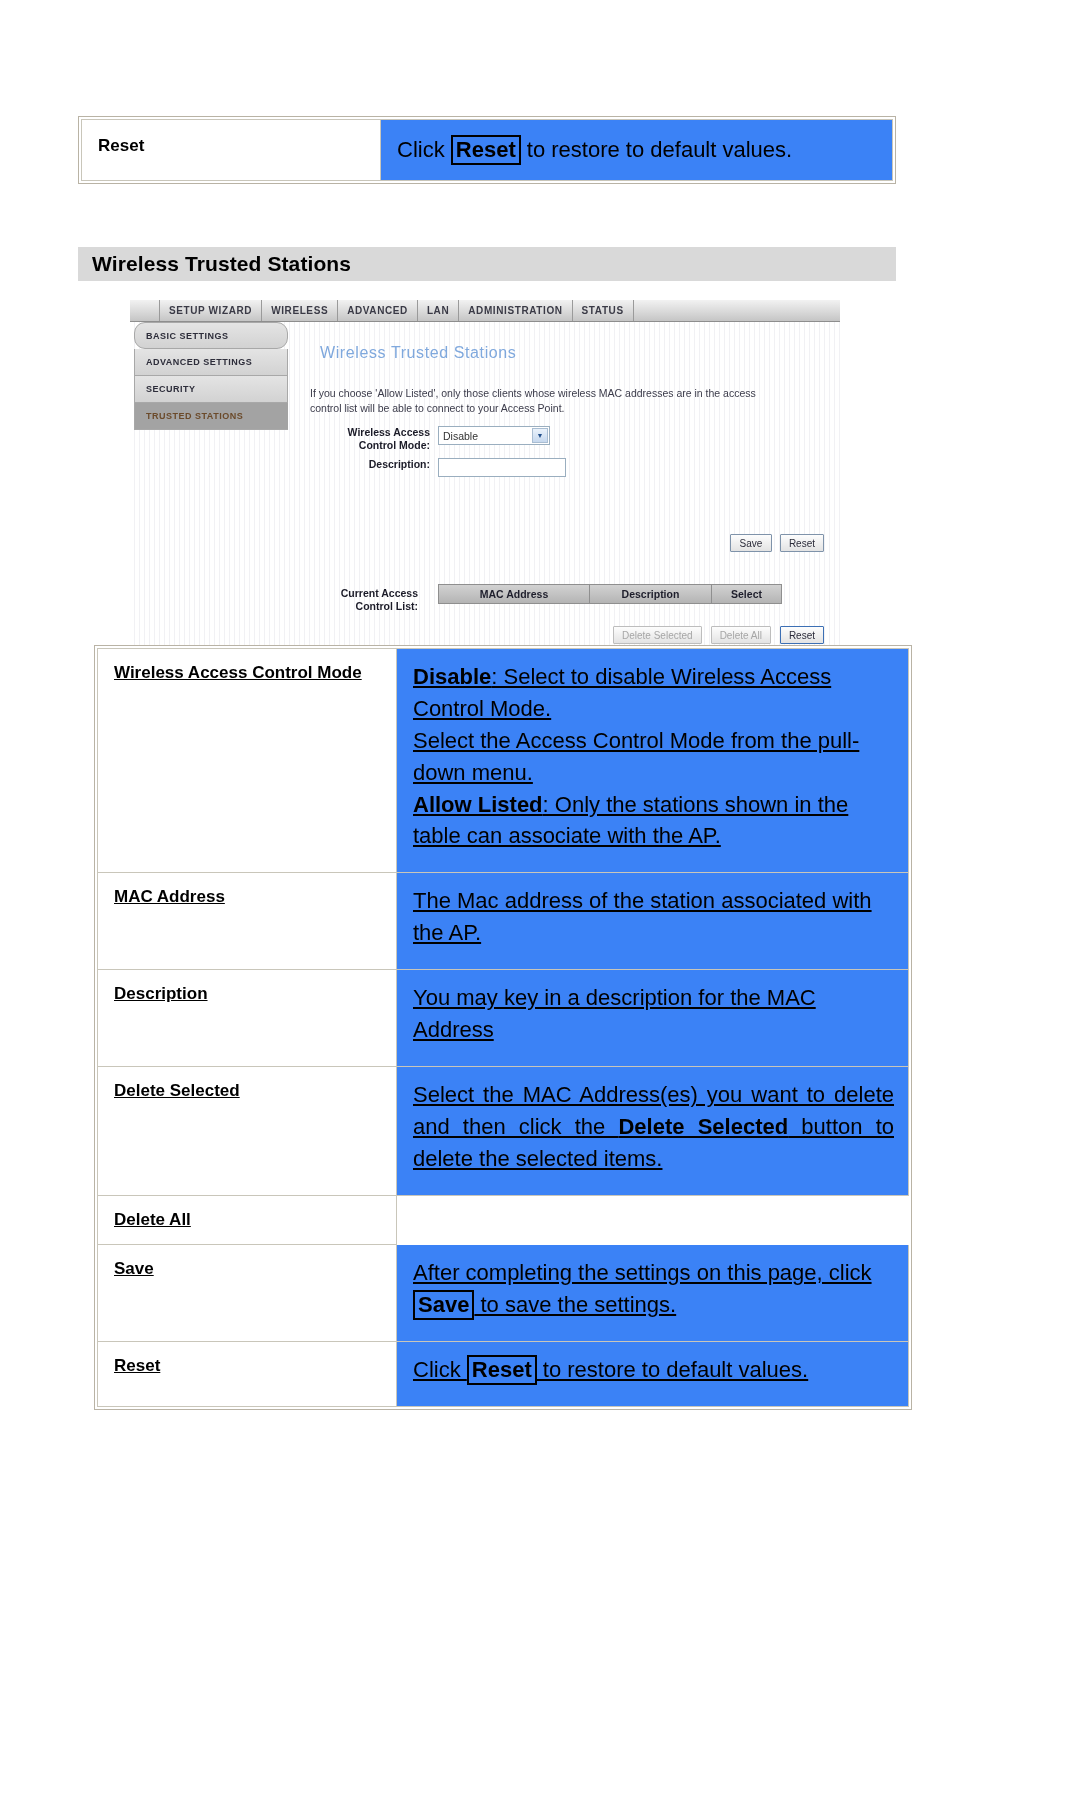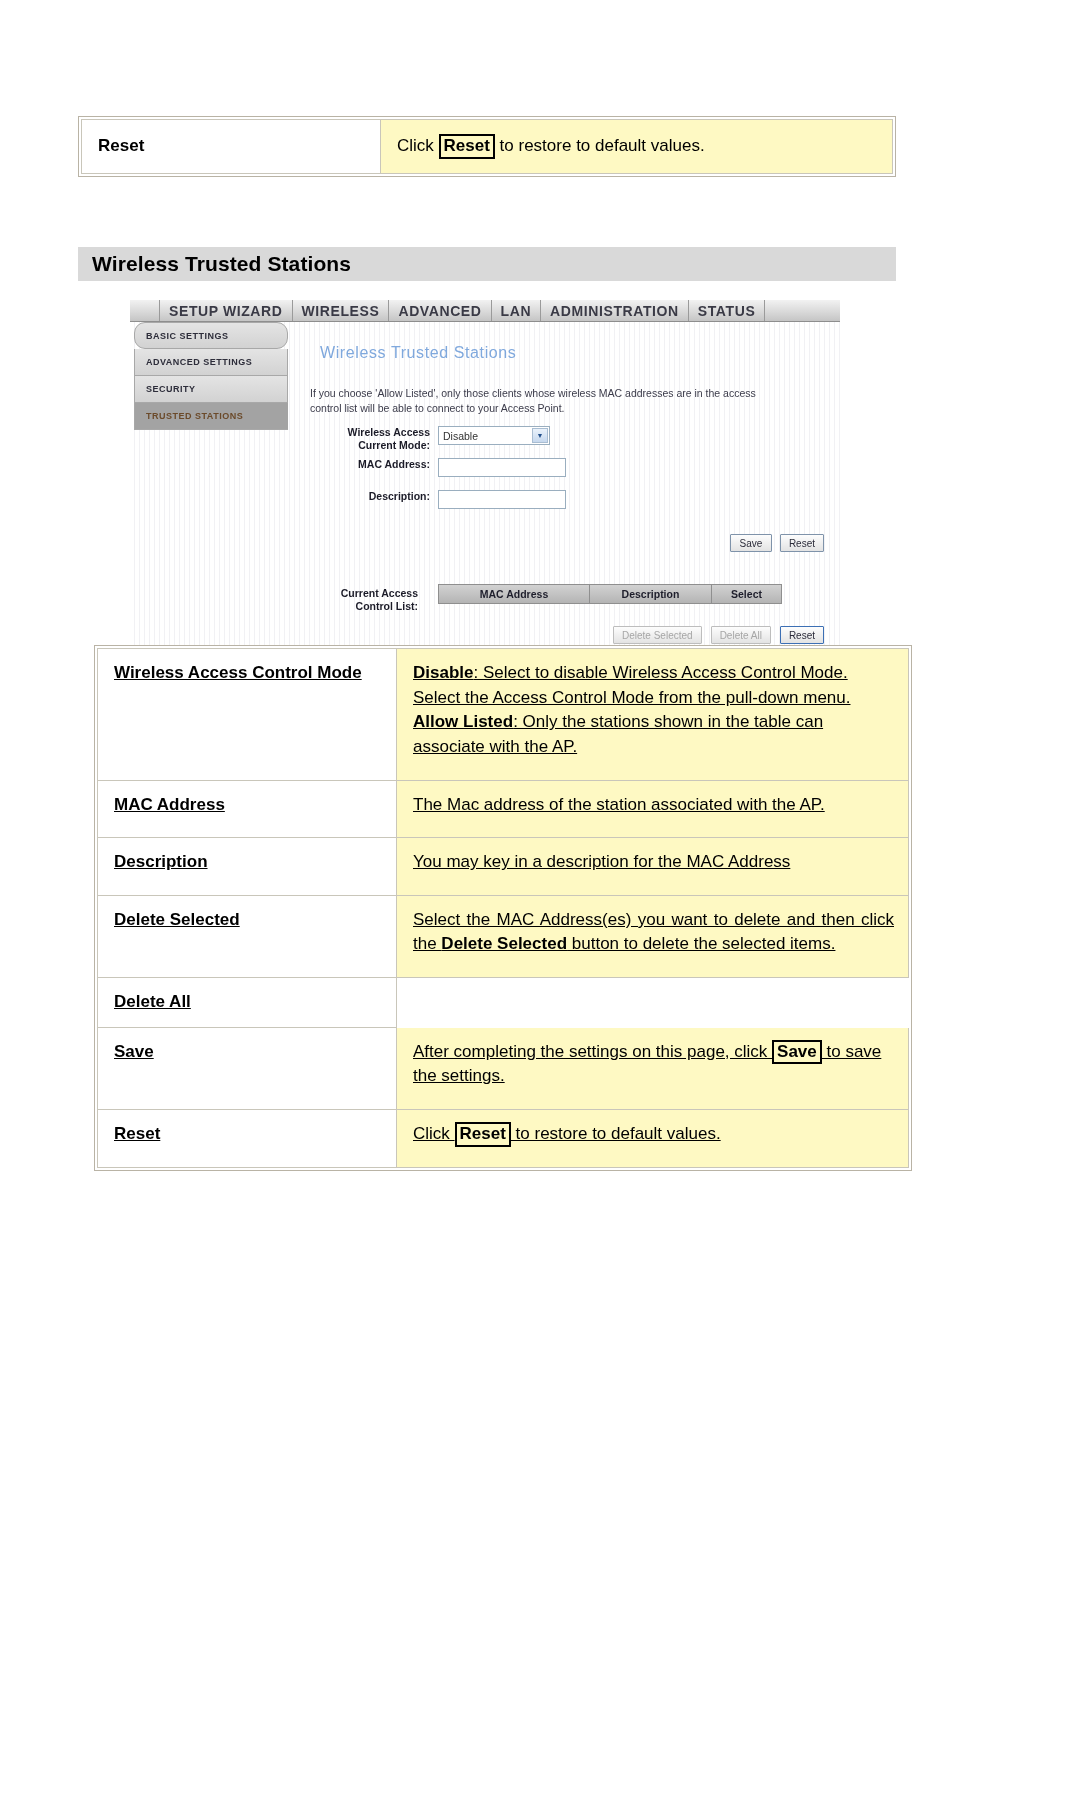--- a/index.html
+++ b/index.html
@@ -39,23 +39,23 @@
     font-weight: bold;
     font-size: 17px;
     line-height: 1.45;
     background: #ffffff;
   }
   .cell-r {
     flex: 1 1 auto;
     border: 1px solid #c9c6ba;
     border-left: none;
     padding: 12px 14px 20px 16px;
-    font-size: 17px;
+    font-size: 22px;
     line-height: 1.45;
-    background: #fef9c3;
+    background: #3b82f6;
   }
   .cell-r.justify { text-align: justify; }
   .row + .row .cell-l,
   .row + .row .cell-r { border-top: none; }
 
   .btnword {
     font-weight: bold;
     border: 2px solid #000;
     padding: 0px 3px 1px 3px;
     display: inline-block;
@@ -117,21 +117,21 @@
     border-bottom: 1px solid #8e8e8e;
     display: flex;
     align-items: stretch;
   }
   .nav-spacer { width: 30px; border-right: 1px solid #9a9a9a; }
   .nav-tab {
     display: flex;
     align-items: center;
     padding: 0 9px;
     border-right: 1px solid #9a9a9a;
-    font-size: 14px;
+    font-size: 10px;
     font-variant: small-caps;
     text-transform: uppercase;
     letter-spacing: 0.6px;
     color: #3a3a46;
     font-weight: bold;
     white-space: nowrap;
   }
 
   
   .sidebar {
@@ -343,32 +343,28 @@
   </div>
 
   <div class="main-panel">
     <div class="page-title">Wireless Trusted Stations</div>
     <div class="page-desc">If you choose 'Allow Listed', only those clients whose wireless MAC addresses are in the access control list will be able to connect to your Access Point.</div>
 
     <div class="form-rows">
       <div class="frow">
         <div class="flabel two-line">
           <div>Wireless Access</div>
-          <div>Current Mode:</div>
+          <div>Control Mode:</div>
         </div>
         <div class="select-box">
           <span>Disable</span>
           <span class="arrow">▼</span>
         </div>
       </div>
 
-      <div class="frow">
-        <div class="flabel">MAC Address:</div>
-        <input class="text-box" type="text" value="" style="">
-      </div>
 
       <div class="frow">
         <div class="flabel">Description:</div>
         <input class="text-box" type="text" value="" style="">
       </div>
     </div>
 
     <div class="save-reset-row">
       <div class="btn">Save</div>
       <div class="btn">Reset</div>

